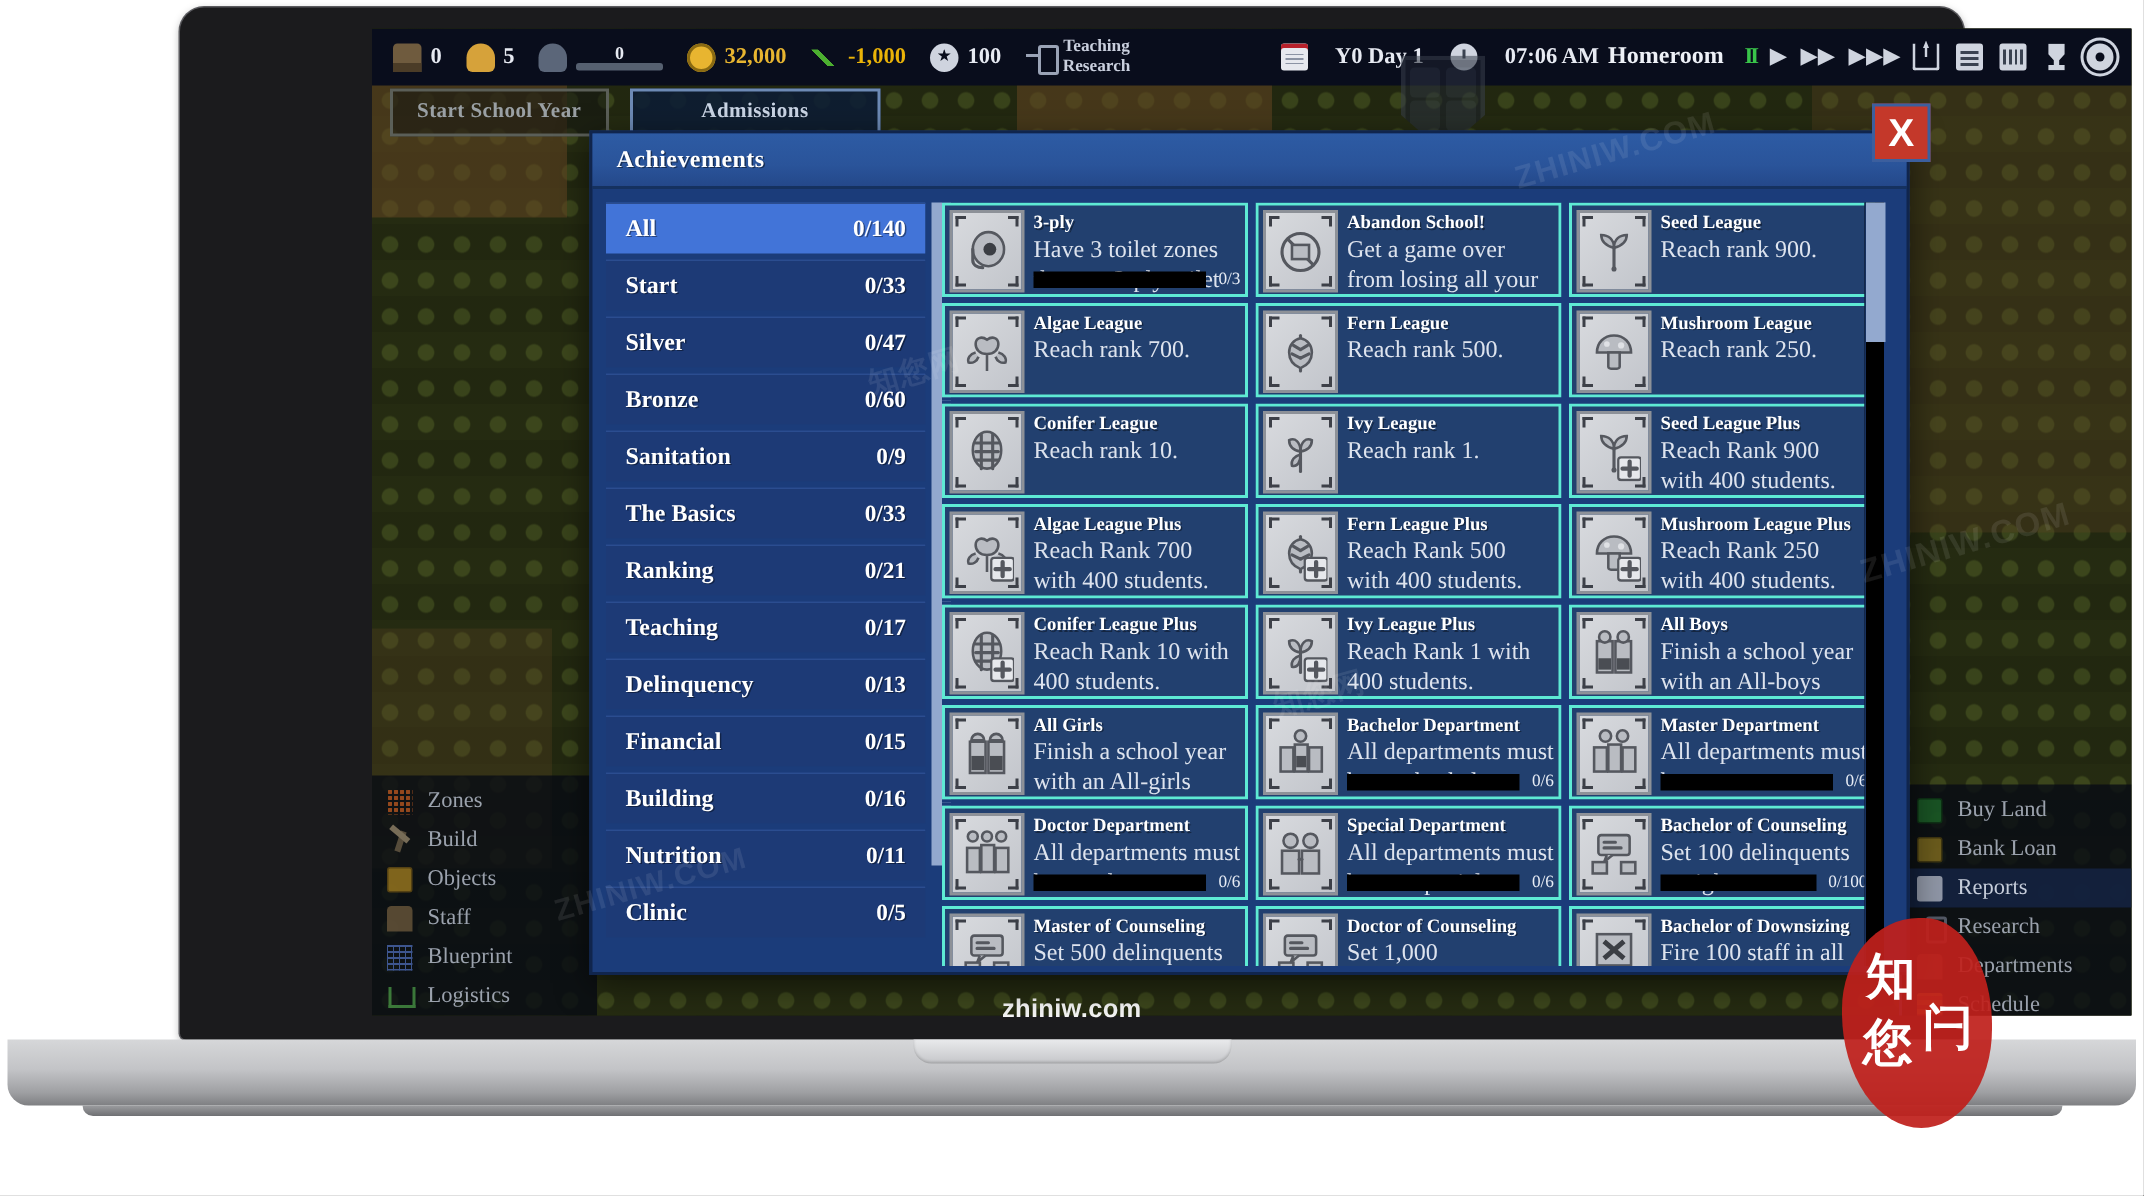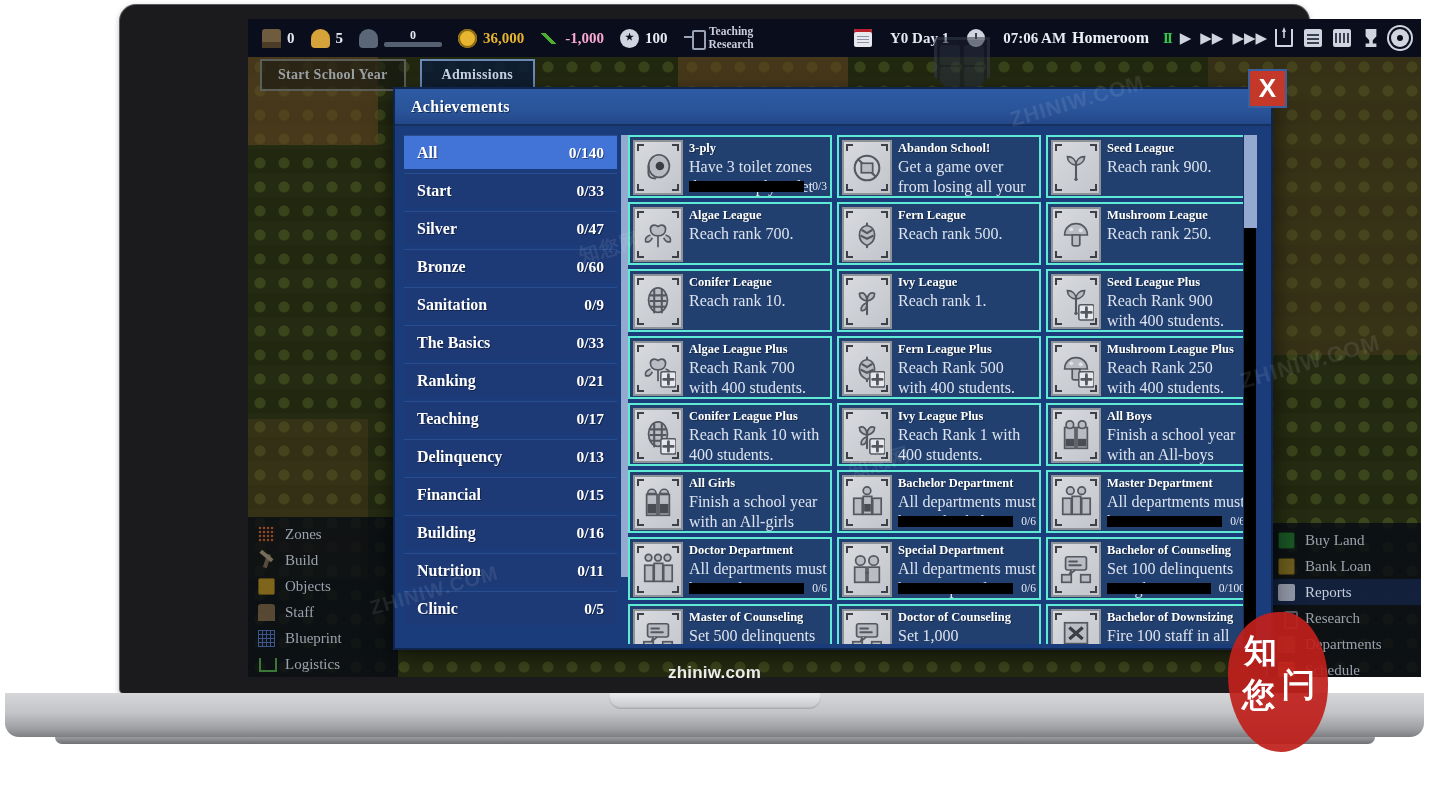--- a/index.html
+++ b/index.html
@@ -84,21 +84,21 @@
     display: flex; align-items: center;
     padding: 0 6px;
     color: #d8dce8;
     font-family: "Liberation Serif", serif;
     font-size: 15px;
     z-index: 10;
   }
   .hud-group { display: flex; align-items: center; gap: 6px; padding: 0 8px; }
   .hud-val { font-weight: bold; color: #e7eaf2; font-size: 15px; }
   .hud-val.money { color: #e8b530; }
-  .hud-val.neg { color: #f9a8d4; }
+  .hud-val.neg { color: #eab308; }
   .hud-icon {
     width: 19px; height: 19px; display: inline-block;
     position: relative; flex: 0 0 auto;
   }
   .ic-teacher { background:#6f5b3e; border-radius:3px 3px 0 0; box-shadow: inset 0 -6px 0 #4b3c27; }
   .ic-student { background:#d6a23a; border-radius:50% 50% 4px 4px; }
   .ic-staff   { background:#5b6679; border-radius:50% 50% 4px 4px; }
   .ic-coin    { background:#e8b530; border-radius:50%; box-shadow: inset 0 0 0 2px #8a6a12; }
   .ic-graph   { background:transparent; }
   .ic-graph:after{ content:""; position:absolute; left:1px; top:4px; width:16px; height:11px;
@@ -150,21 +150,21 @@
   .tb-gear{background:#cfd4df;border-radius:50%;box-shadow:0 0 0 2px #090d1c, 0 0 0 4px #cfd4df;}
   .tb-gear:after{content:"";position:absolute;left:6px;top:6px;width:6px;height:6px;background:#090d1c;border-radius:50%;}
 
   
   #game-buttons { position:absolute; left:12px; top:40px; display:flex; gap:14px; z-index: 9; }
   .gbtn {
     font-family:"Liberation Serif",serif; font-weight:bold; font-size:14px;
     padding:6px 16px; border:2px solid #5b5f58; color:#9aa0a4;
     background: rgba(20,22,18,.55); letter-spacing:.3px;
   }
-  .gbtn.primary { border-color:#6d8ab5; color:#cbd6e6; background: rgba(12,28,54,.85); padding:6px 20px; }
+  .gbtn.primary { border-color:#6d8ab5; color:#cbd6e6; background: rgba(12,28,54,.85); padding:6px 46px; }
 
   
   .side-menu {
     position:absolute; z-index: 8;
     background: rgba(8,11,20,.80);
     font-family:"Liberation Serif",serif;
     padding: 4px 0;
   }
   #left-menu { left:0px; top:498px; width:150px; }
   #right-menu { left:1018px; top:504px; width:155px; border-left:2px solid #3c5f9e; }
@@ -341,21 +341,21 @@
         </div>
         <div class="hud-group">
           <span class="hud-icon ic-staff"></span>
           <span class="hud-stack">
             <span class="n">0</span>
             <span class="hud-progbar"></span>
           </span>
         </div>
         <div class="hud-group">
           <span class="hud-icon ic-coin"></span>
-          <span class="hud-val money">36,000</span>
+          <span class="hud-val money">32,000</span>
         </div>
         <div class="hud-group">
           <span class="hud-icon ic-graph"></span>
           <span class="hud-val neg">-1,000</span>
         </div>
         <div class="hud-group">
           <span class="hud-icon ic-star"></span>
           <span class="hud-val">100</span>
         </div>
         <div class="hud-group">

